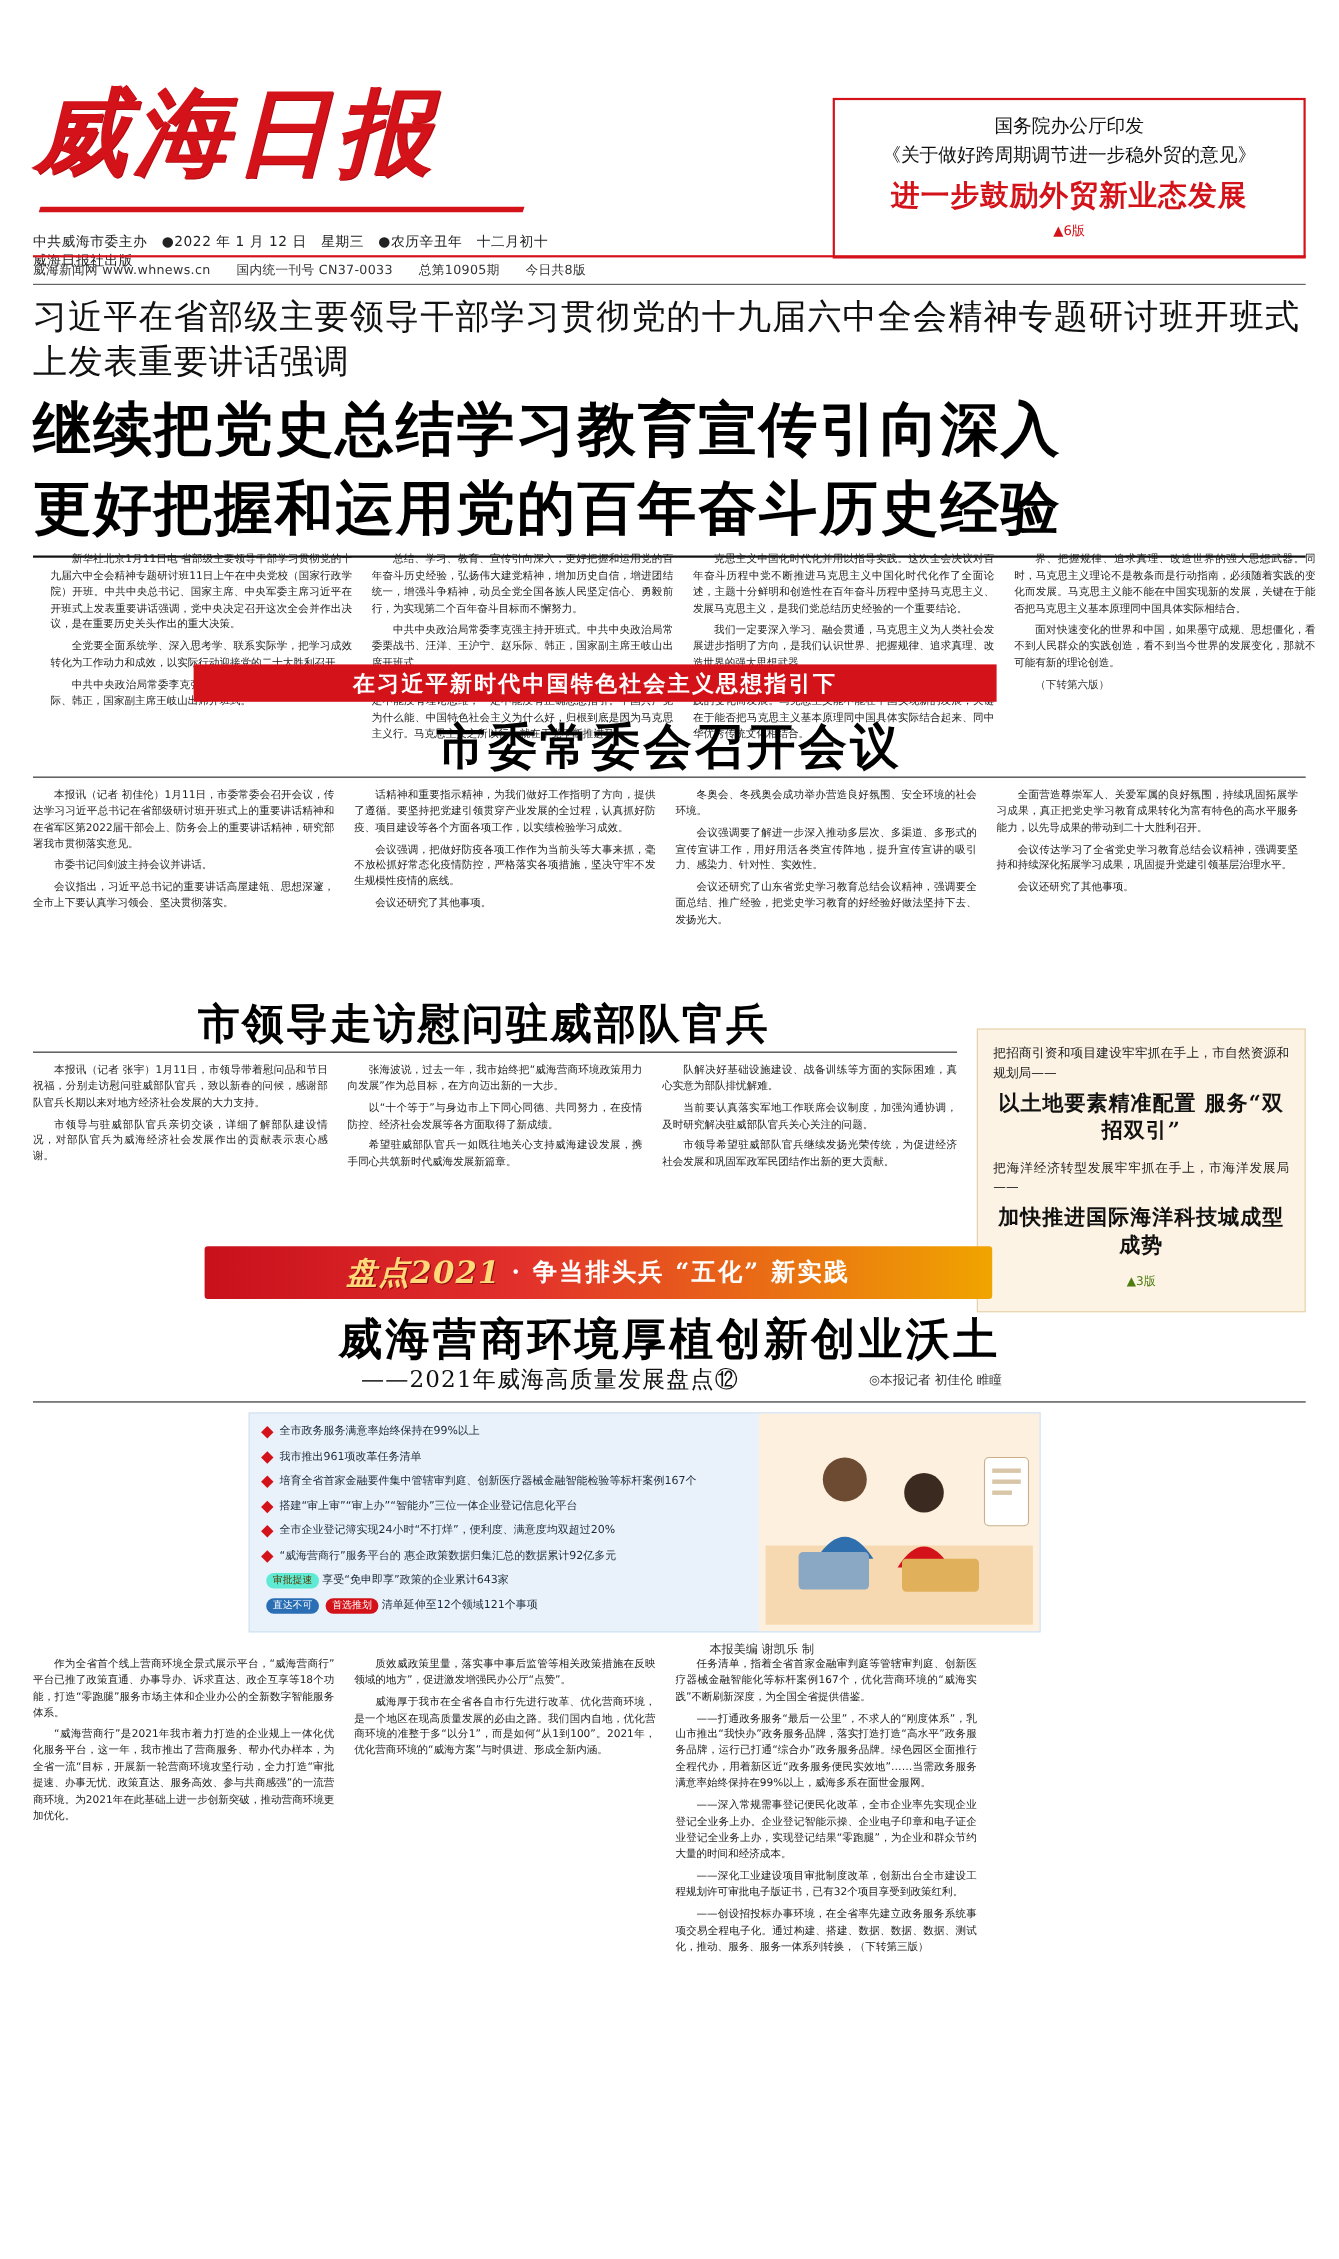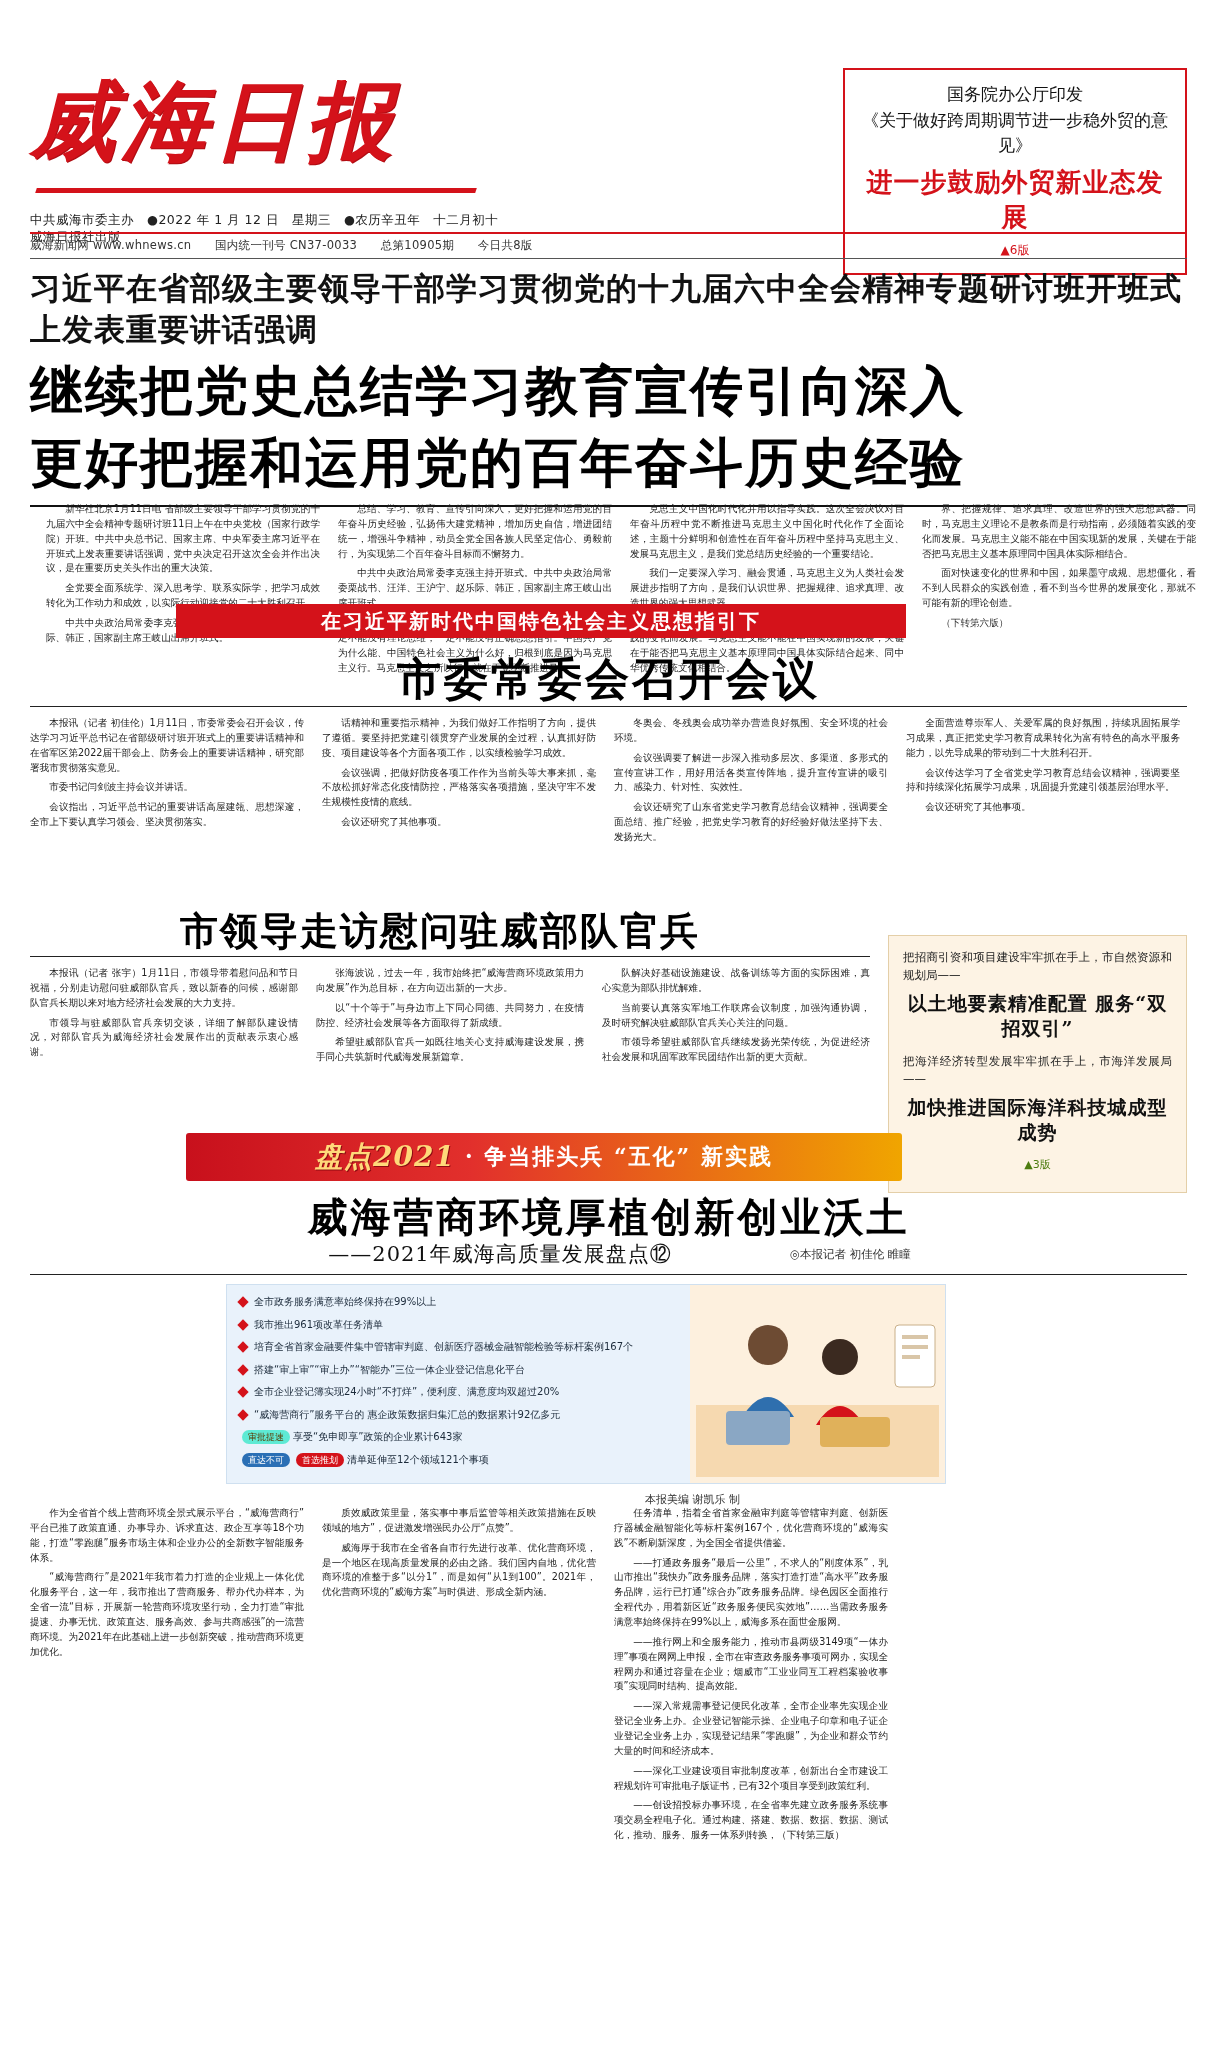--- a/index.html
+++ b/index.html
@@ -4,35 +4,35 @@
 <style>
   html,body{margin:0;padding:0;background:#fff;}
   body{width:1217px;height:2054px;position:relative;font-family:"DejaVu Sans","Liberation Sans",sans-serif;color:#1a1a1a;}
   .page{width:1217px;height:2054px;position:relative;overflow:hidden;padding:0;box-sizing:border-box;}
 
   
   .masthead{position:relative;height:200px;padding:20px 30px 0 30px;box-sizing:border-box;}
   .logo{position:absolute;left:30px;top:78px;font-family:"DejaVu Serif","Liberation Serif",serif;font-weight:bold;font-size:86px;letter-spacing:6px;color:#d4121a;line-height:1;font-style:italic;
         text-shadow:1px 1px 0 #b00d13;}
   .logo-underline{position:absolute;left:36px;top:188px;width:440px;height:5px;background:#d4121a;transform:skewX(-18deg);}
-  .masthead-box{position:absolute;right:30px;top:68px;width:344px;border:2px solid #d4121a;padding:12px 10px 14px 10px;box-sizing:border-box;text-align:center;}
+  .masthead-box{position:absolute;right:30px;top:89px;width:430px;border:2px solid #d4121a;padding:12px 10px 14px 10px;box-sizing:border-box;text-align:center;}
   .mb-l1{font-size:17px;line-height:1.5;color:#111;font-family:"DejaVu Serif","Liberation Serif",serif;}
   .mb-l2{font-size:17px;line-height:1.5;color:#111;font-family:"DejaVu Serif","Liberation Serif",serif;}
   .mb-l3{font-size:26px;font-weight:bold;color:#d4121a;margin-top:6px;font-family:"DejaVu Serif","Liberation Serif",serif;letter-spacing:1px;}
   .mb-page{font-size:12px;color:#d4121a;margin-top:7px;}
 
   
   .infoline{position:absolute;left:30px;top:212px;width:470px;font-size:12.5px;color:#222;letter-spacing:.5px;}
   .ruleline{position:absolute;left:30px;top:232px;width:1157px;height:2px;background:#d4121a;}
   .infoline2{position:absolute;left:30px;top:238px;width:700px;font-size:11.5px;color:#333;letter-spacing:.3px;}
   .ruleline2{position:absolute;left:30px;top:258px;width:1157px;height:1px;background:#555;}
 
   
   .lead{position:absolute;left:30px;top:268px;width:1157px;}
-  .lead-kicker{font-family:"DejaVu Serif","Liberation Serif",serif;font-size:31px;line-height:1.32;color:#111;font-weight:bold;letter-spacing:1px;}
+  .lead-kicker{font-family:"DejaVu Serif","Liberation Serif",serif;font-size:31px;line-height:1.32;color:#111;font-weight:normal;letter-spacing:1px;}
   .lead-title{font-family:"DejaVu Serif","Liberation Serif",serif;font-size:53px;font-weight:bold;line-height:1.22;letter-spacing:2px;color:#000;margin-top:8px;}
   .lead-rule{width:1157px;height:2px;background:#111;margin-top:10px;}
 
   
   .lead-body{position:absolute;left:46px;top:502px;width:1157px;display:flex;gap:18px;}
   .lead-body .col{width:274px;font-size:9.6px;line-height:1.55;text-align:justify;color:#222;}
   .lead-body .col p{margin:0 0 5px 0;text-indent:2em;}
   .cont{color:#333;}
 
   
@@ -265,20 +265,19 @@
       <p>作为全省首个线上营商环境全景式展示平台，“威海营商行”平台已推了政策直通、办事导办、诉求直达、政企互享等18个功能，打造“零跑腿”服务市场主体和企业办公的全新数字智能服务体系。</p>
       <p>“威海营商行”是2021年我市着力打造的企业规上一体化优化服务平台，这一年，我市推出了营商服务、帮办代办样本，为全省一流“目标，开展新一轮营商环境攻坚行动，全力打造“审批提速、办事无忧、政策直达、服务高效、参与共商感强”的一流营商环境。为2021年在此基础上进一步创新突破，推动营商环境更加优化。</p>
     </div>
     <div class="col">
       <p>质效威政策里量，落实事中事后监管等相关政策措施在反映领域的地方”，促进激发增强民办公厅“点赞”。</p>
       <p>威海厚于我市在全省各自市行先进行改革、优化营商环境，是一个地区在现高质量发展的必由之路。我们国内自地，优化营商环境的准整于多“以分1”，而是如何“从1到100”。2021年，优化营商环境的“威海方案”与时俱进、形成全新内涵。</p>
     </div>
     <div class="col">
       <p>任务清单，指着全省首家金融审判庭等管辖审判庭、创新医疗器械金融智能化等标杆案例167个，优化营商环境的“威海实践”不断刷新深度，为全国全省提供借鉴。</p>
       <p>——打通政务服务“最后一公里”，不求人的“刚度体系”，乳山市推出“我快办”政务服务品牌，落实打造打造“高水平”政务服务品牌，运行已打通“综合办”政务服务品牌。绿色园区全面推行全程代办，用着新区近“政务服务便民实效地”……当需政务服务满意率始终保持在99%以上，威海多系在面世金服网。</p>
-      <p>——推行网上和全服务能力，推动市县两级3149项“一体办理”事项在网网上申报，全市在审查政务服务事项可网办，实现全程网办和通过容量在企业；烟威市“工业业同互工程档案验收事项”实现同时结构、提高效能。</p>
       <p>——深入常规需事登记便民化改革，全市企业率先实现企业登记全业务上办。企业登记智能示操、企业电子印章和电子证企业登记全业务上办，实现登记结果“零跑腿”，为企业和群众节约大量的时间和经济成本。</p>
       <p>——深化工业建设项目审批制度改革，创新出台全市建设工程规划许可审批电子版证书，已有32个项目享受到政策红利。</p>
       <p>——创设招投标办事环境，在全省率先建立政务服务系统事项交易全程电子化。通过构建、搭建、数据、数据、数据、测试化，推动、服务、服务一体系列转换，（下转第三版）</p>
     </div>
   </div>
 
 </div>
 
 </body></html>

